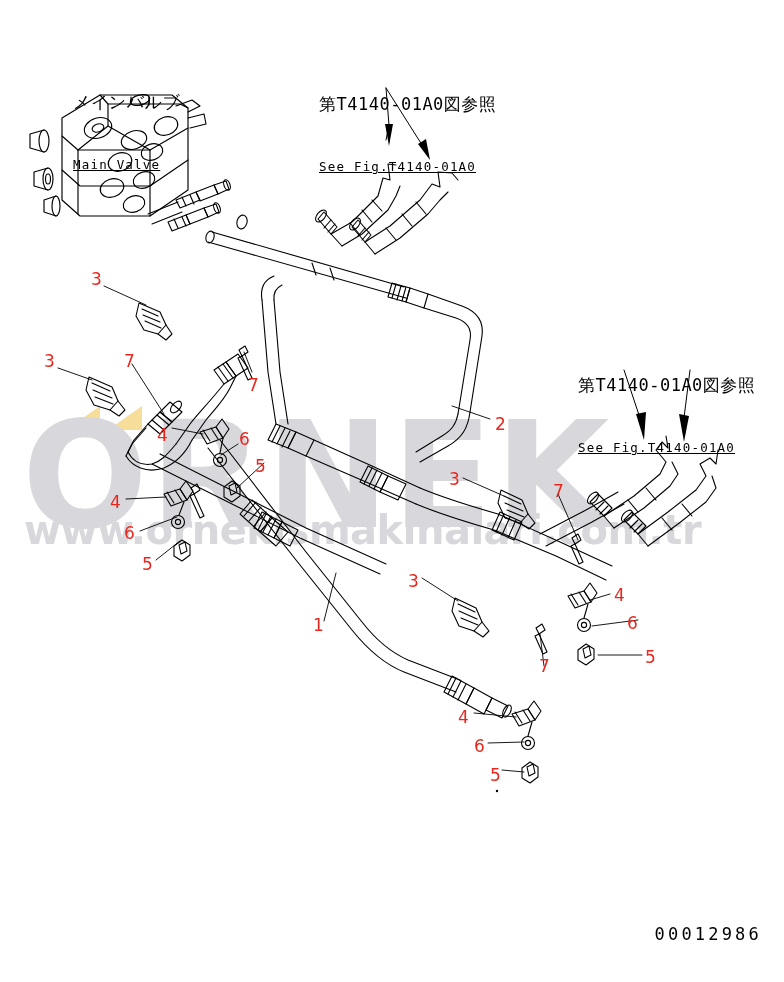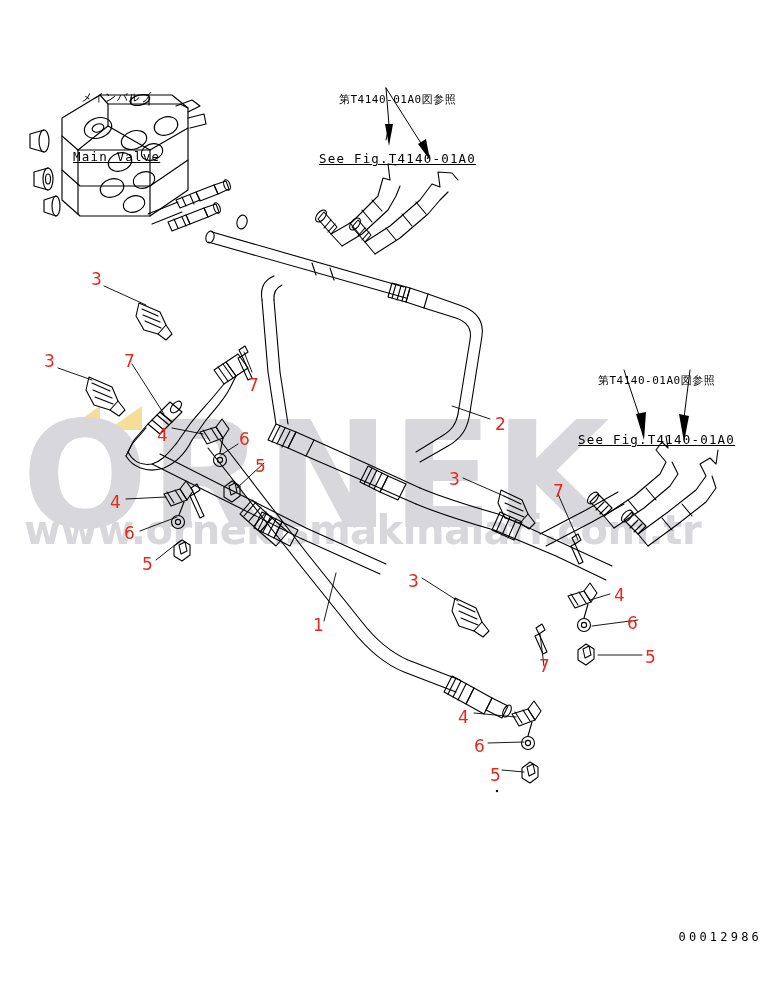--- a/index.html
+++ b/index.html
@@ -79,33 +79,33 @@
 
   
   .cap {
     position: absolute;
     font-family: "DejaVu Sans Mono", monospace;
     color: #000;
     line-height: 1.35;
     white-space: pre;
     z-index: 5;
   }
-  .cap .jp { font-size: 11px; letter-spacing: 0.5px; display:block;text-align:center; }
+  .cap .jp { font-size: 17px; letter-spacing: 0.5px; display:block; }
   .cap .en { font-size: 12.5px; letter-spacing: 1.2px; display:block;text-decoration:underline; }
 
   #cap-main-valve { left: 73px; top: 48px; }
   #cap-ref-top    { left: 319px; top: 50px; }
   #cap-ref-right  { left: 578px; top: 331px; }
 
   #fig-number {
     position: absolute;
     right: 22px;
     bottom: 38px;
     font-family: "DejaVu Sans Mono", monospace;
-    font-size: 12px;
+    font-size: 17px;
     letter-spacing: 3.2px;
     color: #000;
     z-index: 5;
   }
 
   
   .callout {
     position: absolute;
     font-family: "DejaVu Sans", sans-serif;
     font-size: 17px;

